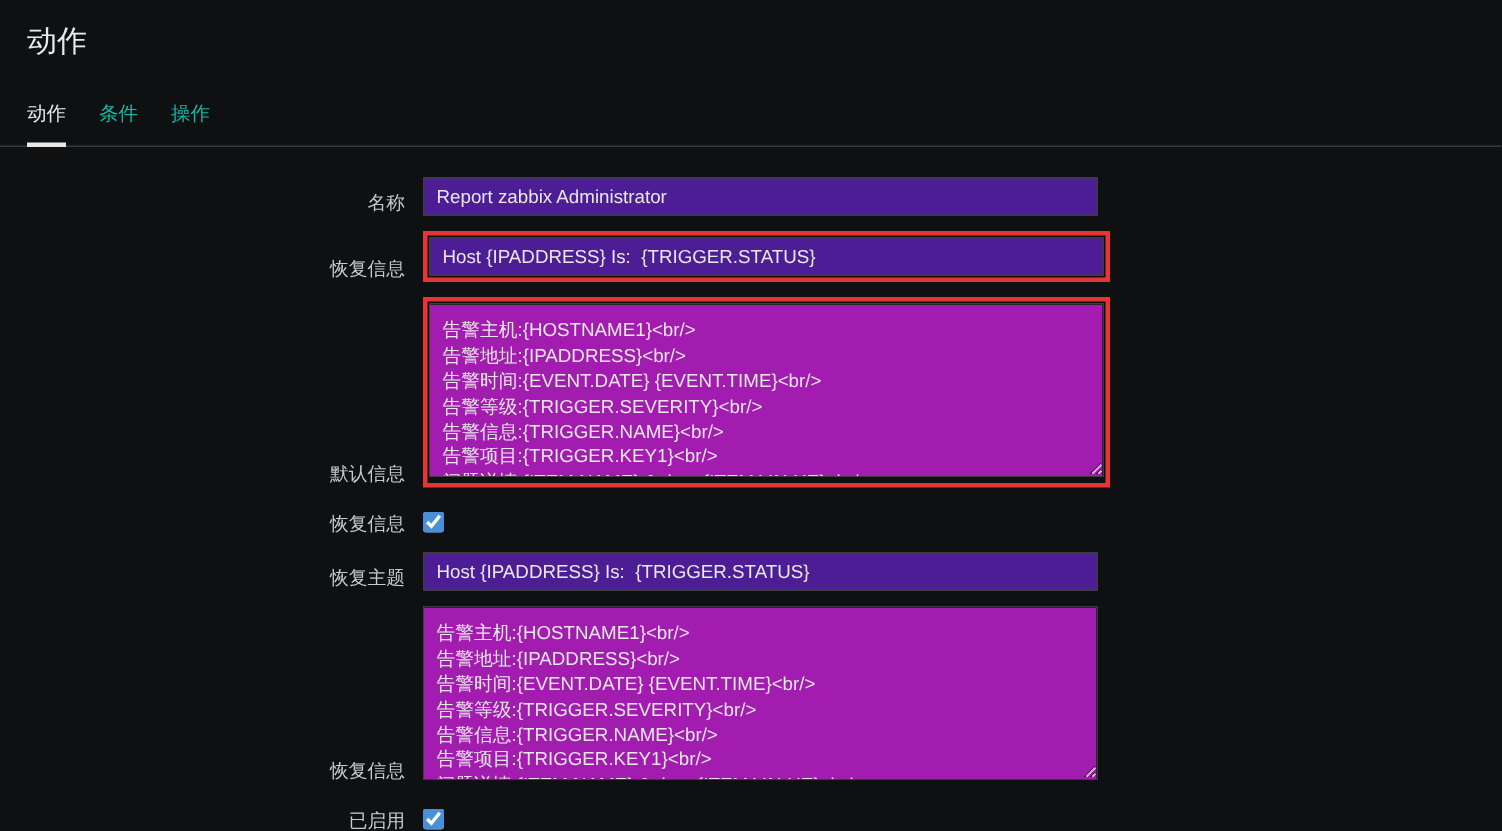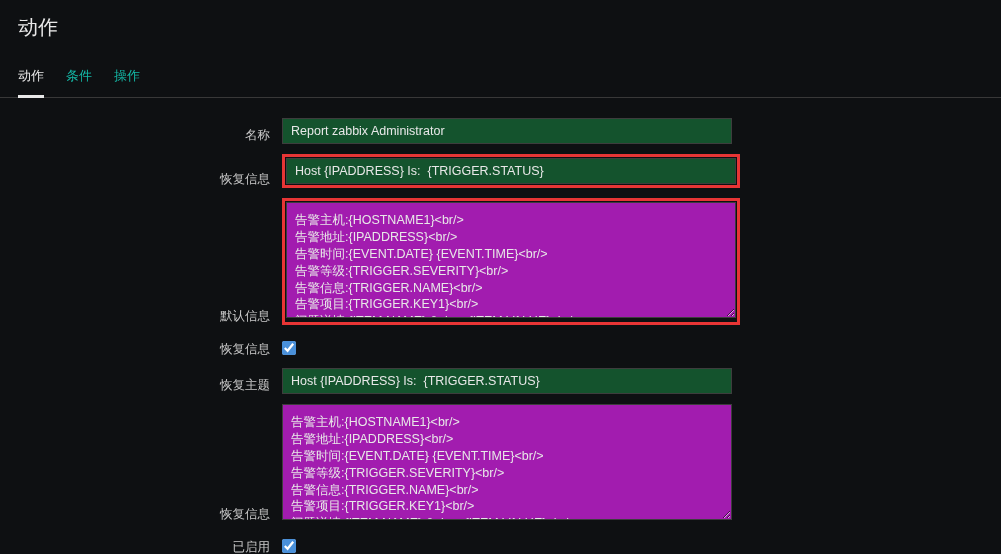--- a/index.html
+++ b/index.html
@@ -52,21 +52,21 @@
       text-align: right;
       padding-right: 12px;
       padding-top: 6px;
       color: #c9c9c9;
       font-size: 12.5px;
     }
     .form-field {
       flex: 0 0 auto;
     }
     .text-input {
-      background: #14532d;
+      background: #4c1d95;
       border: 1px solid #3d3d3d;
       color: #e8e8e8;
       padding: 5px 8px;
       font-size: 12.5px;
       width: 450px;
       font-family: inherit;
     }
     .textarea-input {
       background: #a21caf;
       border: 1px solid #3d3d3d;

